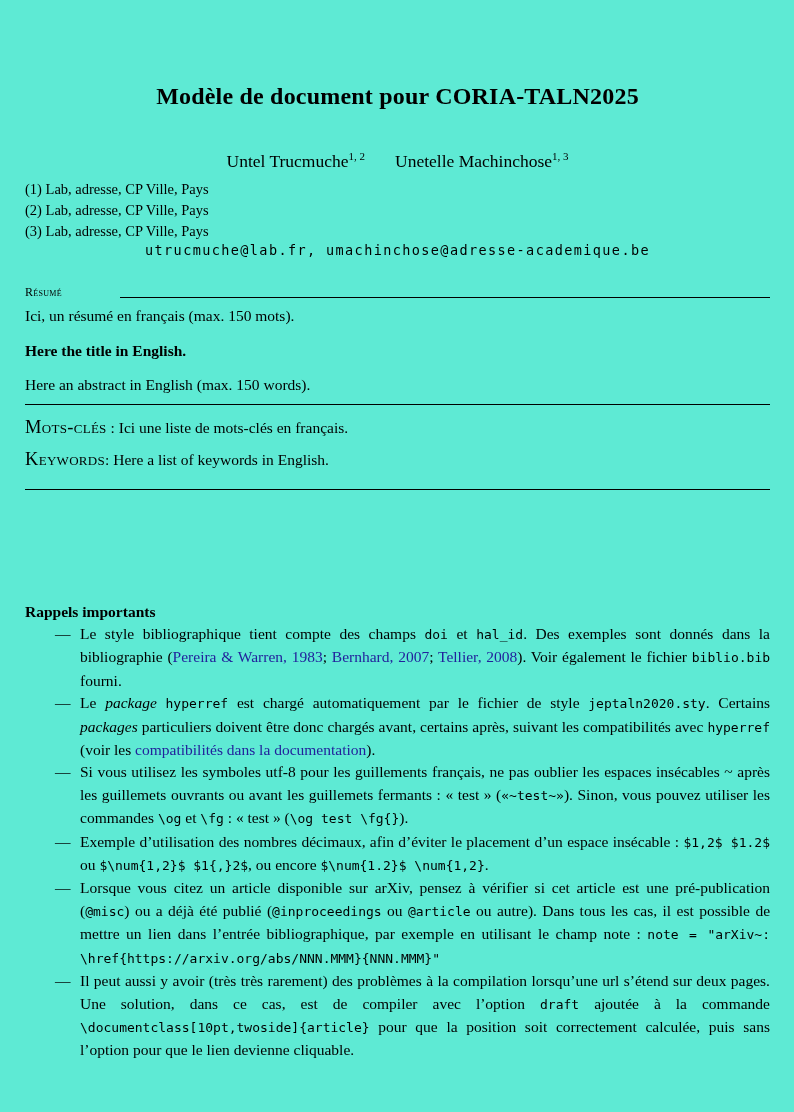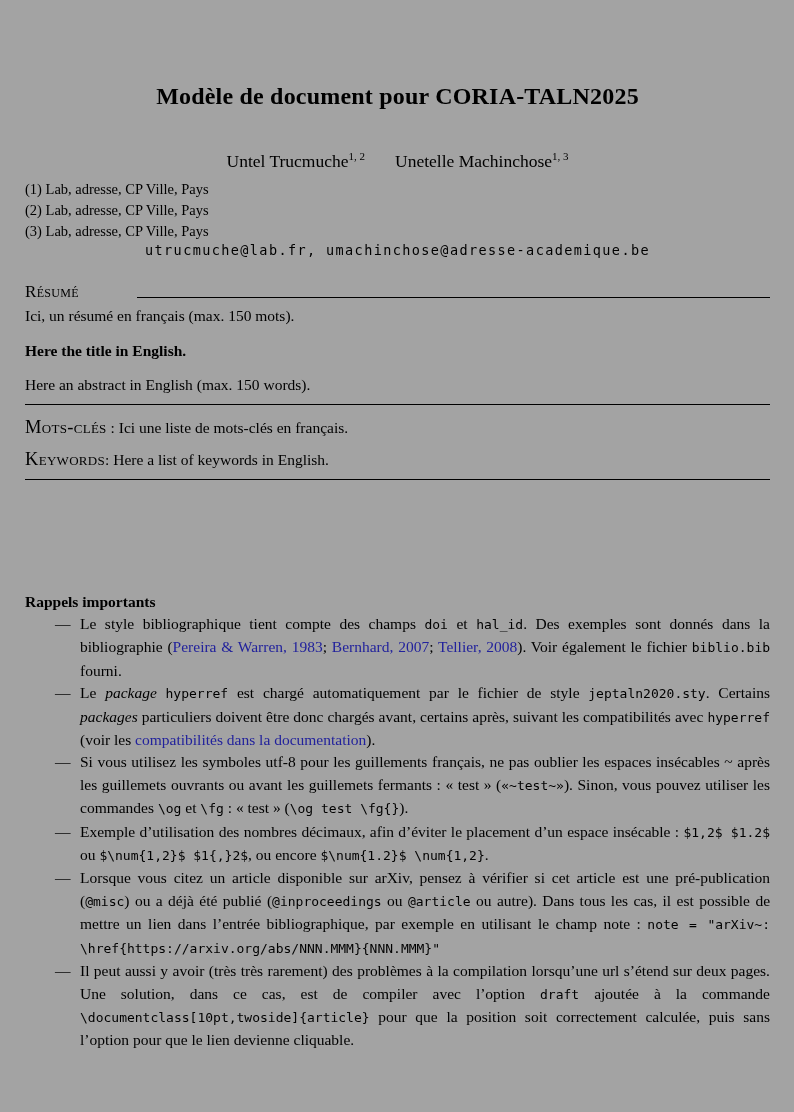--- a/index.html
+++ b/index.html
@@ -2,21 +2,21 @@
 <html><head>
 <meta charset="utf-8">
 <style>
   * { margin: 0; padding: 0; box-sizing: border-box; }
   html, body { background: #ffffff; }
   .page {
     position: relative;
     width: 794px;
     height: 1112px;
     margin: 0 auto;
-    background: #a3a3a3;
+    background: #5eead4;
     color: #000000;
     font-family: "Liberation Serif", serif;
     overflow: hidden;
     padding: 0 24px 0 25px;
   }
   .title {
     margin-top: 82px;
     text-align: center;
     font-size: 24px;
     line-height: 28px;
@@ -40,21 +40,21 @@
     margin-top: 0;
     text-align: center;
     font-family: "DejaVu Sans Mono", monospace;
     font-size: 13.5px;
     letter-spacing: 1.4px;
   }
   .abstract-block { margin-top: 24px; }
   .rule-heading {
     display: flex;
     align-items: flex-end;
-    font-size: 17px;
+    font-size: 12px;
     line-height: 20px;
     font-variant: small-caps;
     letter-spacing: 0.3px;
     gap: 48px;
   }
   .rule-heading .rule {
     flex: 1;
     border-bottom: 1.6px solid #000;
     margin-left: 10px;
     margin-bottom: 4px;
@@ -65,21 +65,21 @@
   .english-title { font-weight: bold; margin: 4px 0 12px 0; }
   .abstract-text {
     border-bottom: 1.6px solid #000;
     padding-bottom: 8px;
     margin-bottom: 11px;
   }
   .kv-line { font-size: 15.5px; line-height: 22px; margin-top: 9px; }
   .kv-label { font-variant: small-caps; font-size: 18.5px; letter-spacing: 0.3px; }
   .keywords-line {
     border-bottom: 1.6px solid #000;
-    padding-bottom: 8px;
+    padding-bottom: 18px;
   }
   .rappels-heading {
     margin-top: 113px;
     font-size: 15.5px;
     font-weight: bold;
   }
   .rappels-list {
     list-style: none;
     margin-top: 2px;
   }

